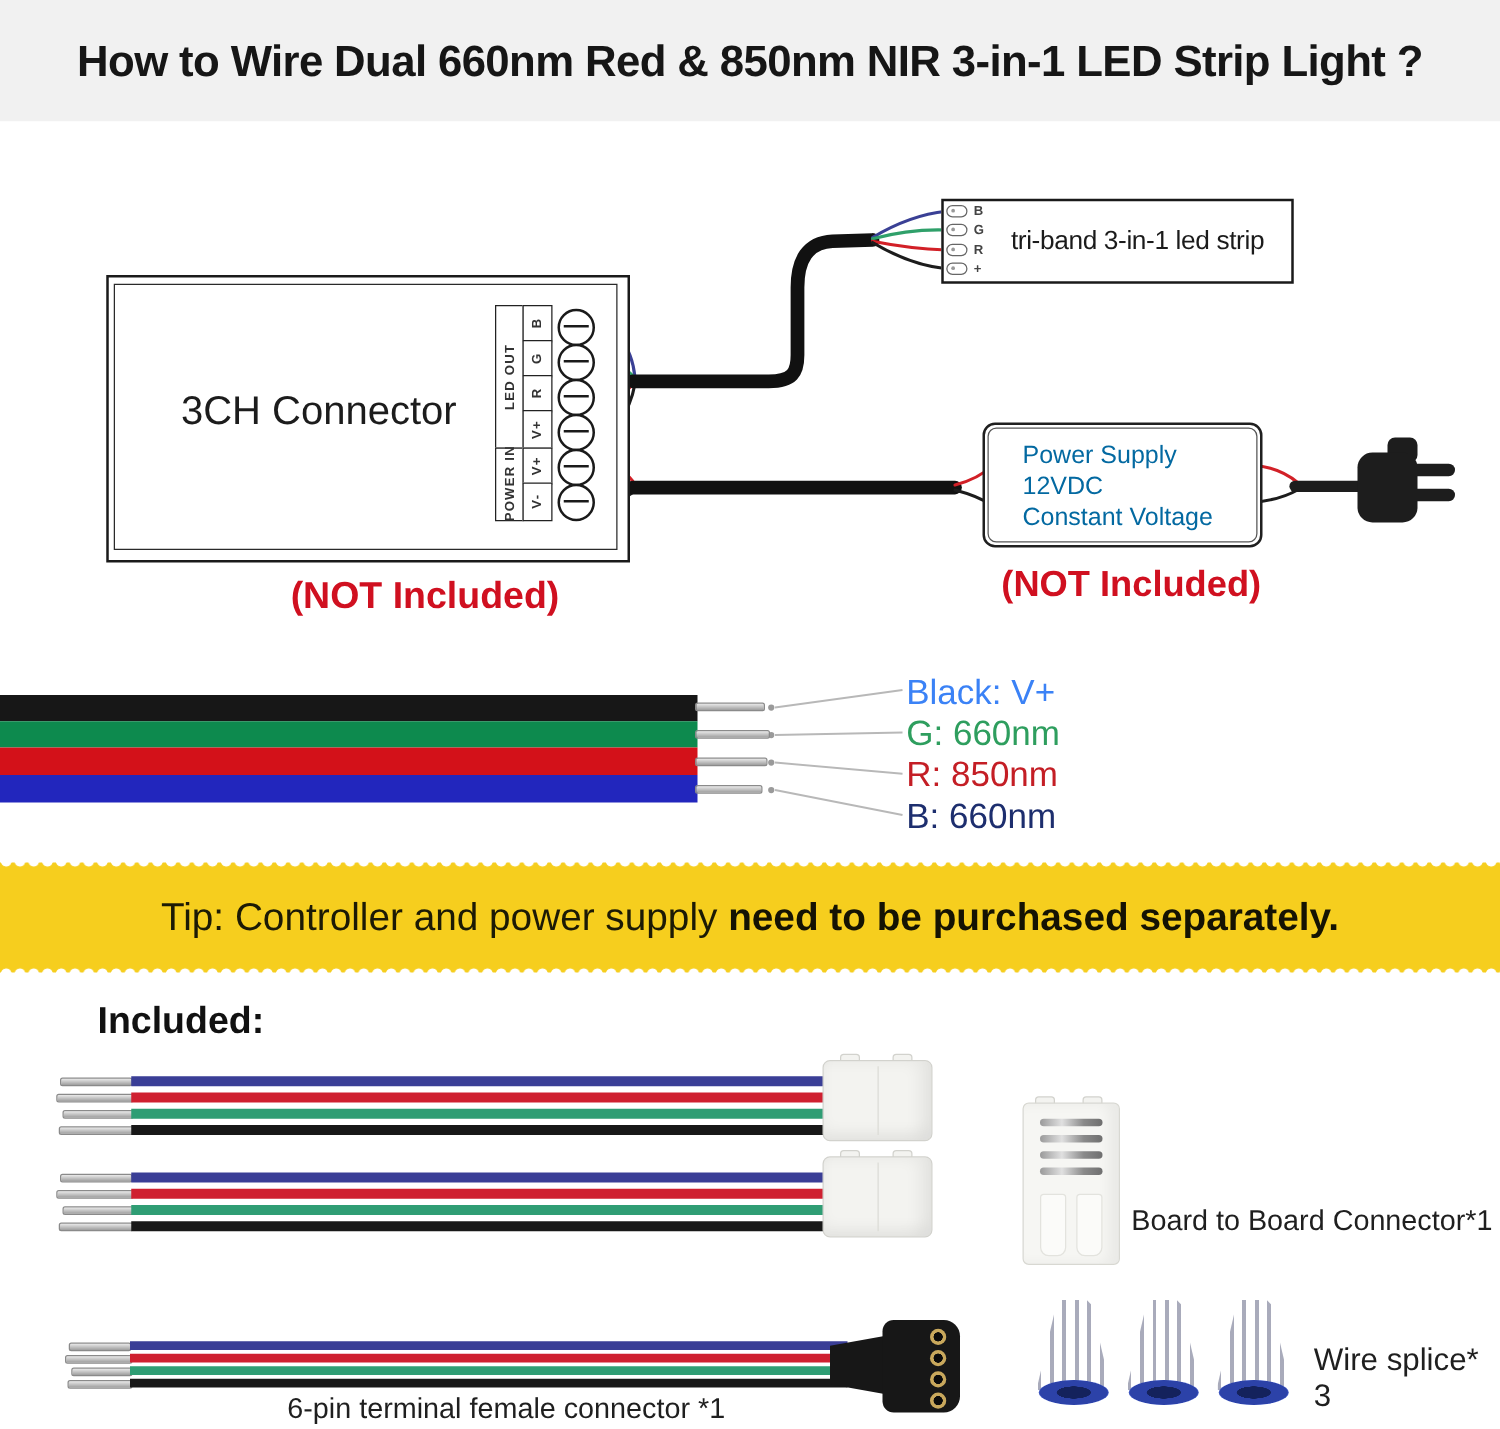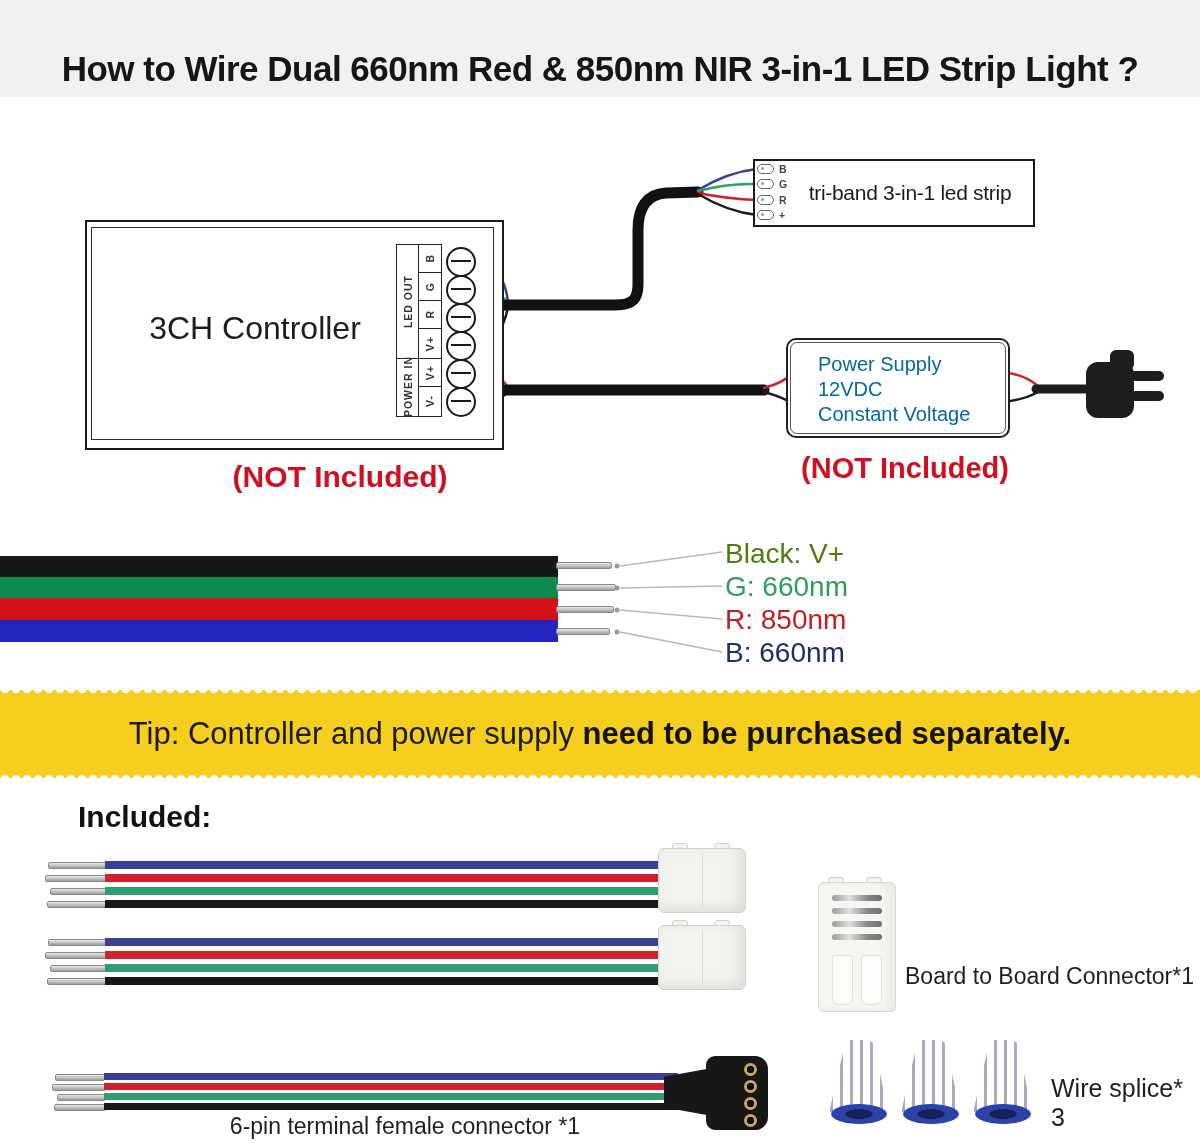--- a/index.html
+++ b/index.html
@@ -3,21 +3,21 @@
 <meta charset="utf-8">
 <style>
   html,body{margin:0;padding:0;background:#ffffff;}
   #page{position:relative;width:1200px;height:1143px;background:#ffffff;overflow:hidden;
         font-family:"Liberation Sans","DejaVu Sans",sans-serif;color:#1a1a1a;}
   .abs{position:absolute;}
 
   
   .header{left:0;top:0;width:1200px;height:97px;background:#f1f1f1;}
   .title{left:0;top:30px;width:1200px;text-align:center;font-size:35px;font-weight:600;
-         letter-spacing:-0.5px;color:#161616;margin-top:19px;}
+         letter-spacing:-0.5px;color:#161616;}
 
   
   .controller{left:85px;top:220px;width:415px;height:226px;border:2px solid #1a1a1a;background:#fff;}
   .controller-inner{left:91px;top:227px;width:401px;height:211px;border:1.5px solid #2a2a2a;background:#fff;}
   .controller-label{left:130px;top:310px;width:250px;text-align:center;font-size:32px;color:#1c1c1c;}
 
   .tcell{position:absolute;border:1.5px solid #222;background:#fff;box-sizing:border-box;
          display:flex;align-items:center;justify-content:center;}
   .vtext{writing-mode:vertical-rl;transform:rotate(180deg);font-size:10.5px;font-weight:bold;
          color:#333;letter-spacing:1px;white-space:nowrap;}
@@ -148,21 +148,21 @@
     <g fill="#9a9a9a">
       <circle cx="617" cy="566" r="2.5"></circle>
         <circle cx="617" cy="588" r="2.5"></circle>
       <circle cx="617" cy="610" r="2.5"></circle>
         <circle cx="617" cy="632" r="2.5"></circle>
     </g>
   </svg>
 
   <div class="abs controller"></div>
   <div class="abs controller-inner"></div>
-  <div class="abs controller-label">3CH Controller</div>
+  <div class="abs controller-label">3CH Connector</div>
 
   <div class="tcell" style="left:396px;top:244px;width:23px;height:115px;">
     <span class="vtext">LED OUT</span>
   </div>
   <div class="tcell" style="left:396px;top:357.5px;width:23px;height:59px;">
     <span class="vtext">POWER IN</span>
   </div>
   <div class="tcell" style="left:417.5px;top:244px;width:24px;height:29.5px;">
     <span class="vtext">B</span>
     </div>
@@ -240,21 +240,21 @@
     <div class="stripe" style="top:0;height:21px;background:#171717;"></div>
     <div class="stripe" style="top:21px;height:21px;background:#0d8a4e;"></div>
     <div class="stripe" style="top:42px;height:22px;background:#d31119;"></div>
     <div class="stripe" style="top:64px;height:22px;background:#2226bd;"></div>
   </div>
   <div class="nub" style="left:556px;top:562px;width:56px;"></div>
   <div class="nub" style="left:556px;top:584px;width:60px;"></div>
   <div class="nub" style="left:556px;top:606px;width:58px;"></div>
   <div class="nub" style="left:556px;top:628px;width:54px;"></div>
 
-  <div class="legend-item" style="top: 538px; color: #4d7c0f;">Black: V+</div>
+  <div class="legend-item" style="top: 538px; color: #3b82f6;">Black: V+</div>
   <div class="legend-item" style="top: 571px; color: rgb(46, 158, 94);">G: 660nm</div>
   <div class="legend-item" style="top: 604px; color: rgb(196, 30, 37);">R: 850nm</div>
   <div class="legend-item" style="top: 637px; color: rgb(29, 46, 110);">B: 660nm</div>
 
   <div class="abs banner">
     <div class="abs banner-text"><span>Tip: Controller and power supply </span><b>need to be purchased separately.</b></div>
   </div>
 
   <div class="abs included-heading">Included:</div>
 

